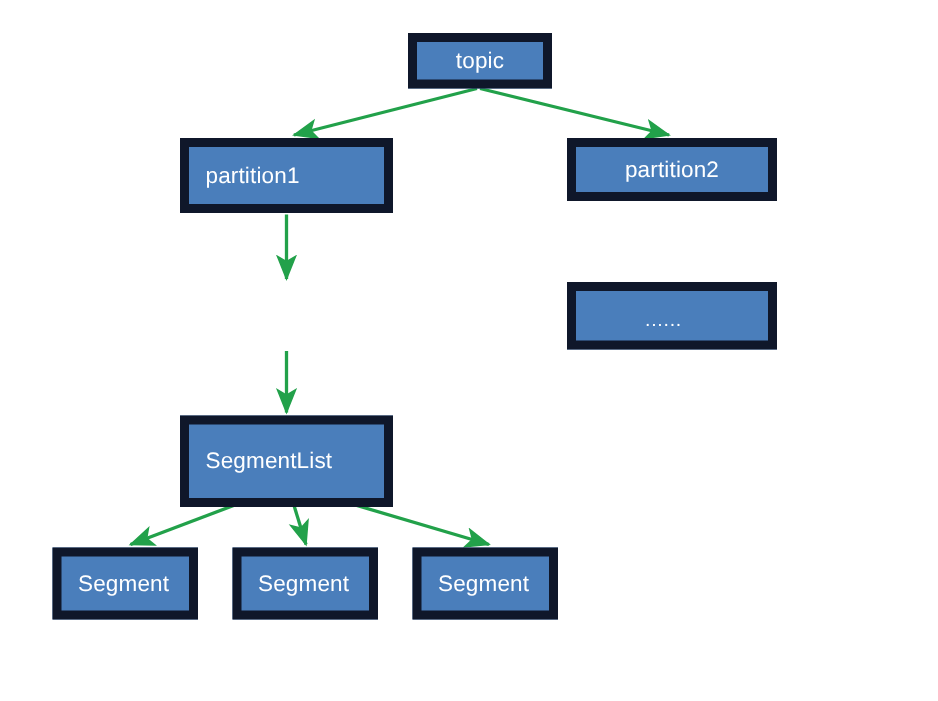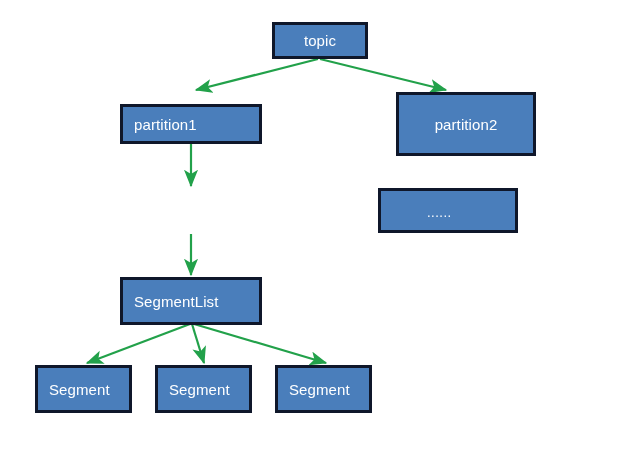--- a/index.html
+++ b/index.html
@@ -22,21 +22,21 @@
     left: 0;
     top: 0;
     width: 625px;
     height: 467px;
     pointer-events: none;
   }
   .node {
     position: absolute;
     box-sizing: border-box;
     background: #4A7EBB;
-    border: 3px solid #0f172a;
+    border: 6px solid #0f172a;
     color: #ffffff;
     display: flex;
     align-items: center;
     font-size: 15px;
     font-weight: 400;
     letter-spacing: 0.1px;
     white-space: nowrap;
     z-index: 2;
   }
   .node.align-left   { justify-content: flex-start; padding-left: 11px; }
@@ -48,25 +48,25 @@
   .dots-label {
     font-size: 13px;
     letter-spacing: 0.5px;
     line-height: 1;
     position: relative;
     top: 2px;
   }
 
   
   #node-topic        { left: 272px; top: 22px;  width: 96px;  height: 37px; }
-  #node-partition1   { left: 120px; top: 92px;  width: 142px; height: 40px; margin-top: 12px; }
-  #node-partition2   { left: 396px; top: 92px;  width: 140px; height: 64px; }
+  #node-partition1   { left: 120px; top: 92px;  width: 142px; height: 50px; }
+  #node-partition2   { left: 378px; top: 92px;  width: 140px; height: 42px; }
   #node-messagestore { left: 120px; top: 188px; width: 142px; height: 45px; }
   #node-ellipsis     { left: 378px; top: 188px; width: 140px; height: 45px; }
-  #node-segmentlist  { left: 120px; top: 277px; width: 142px; height: 48px; }
+  #node-segmentlist  { left: 120px; top: 277px; width: 142px; height: 61px; }
   #node-segment-1    { left: 35px;  top: 365px; width: 97px;  height: 48px; }
   #node-segment-2    { left: 155px; top: 365px; width: 97px;  height: 48px; }
   #node-segment-3    { left: 275px; top: 365px; width: 97px;  height: 48px; }
 </style>
 </head>
 <body>
 
 <div id="canvas">
 
   <svg id="edge-layer" viewBox="0 0 625 467" width="625" height="467" aria-hidden="true">

